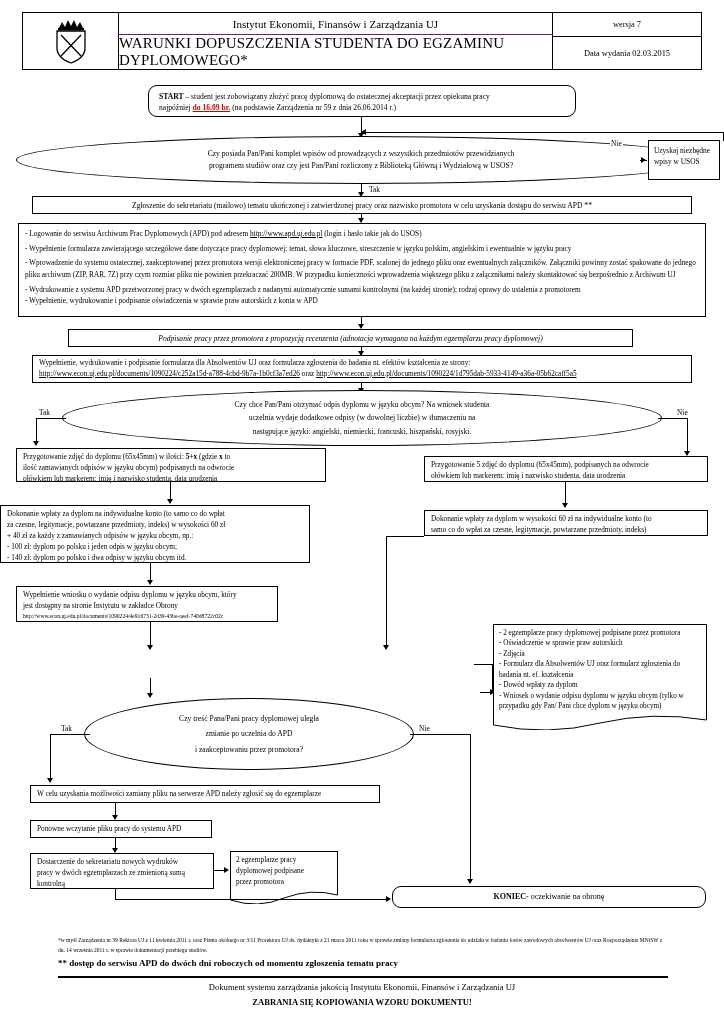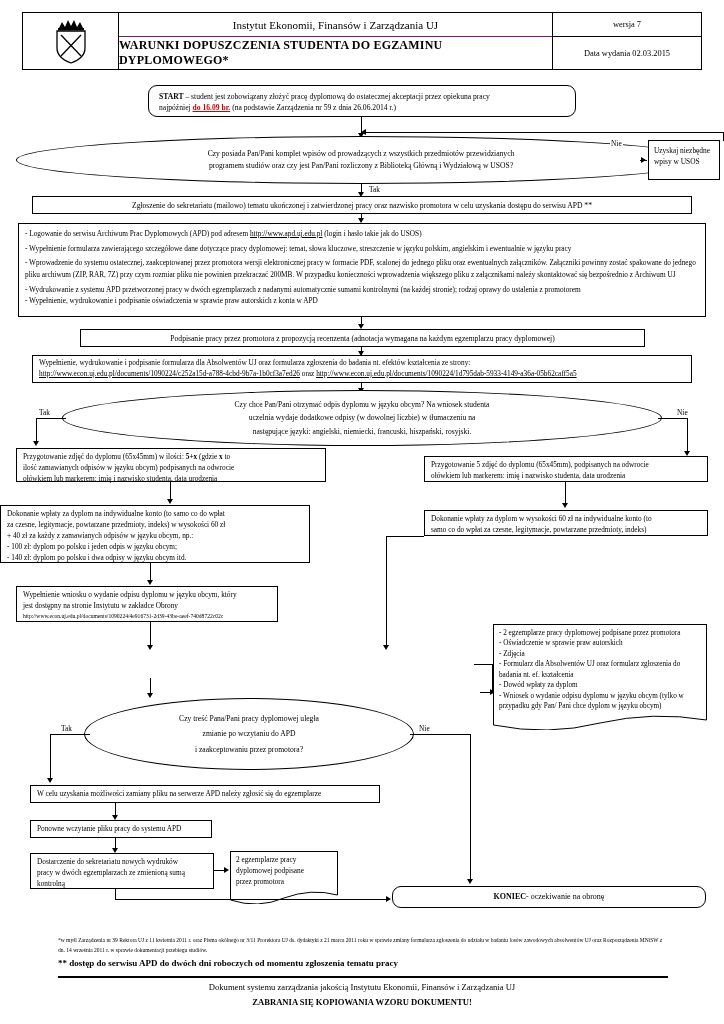--- a/index.html
+++ b/index.html
@@ -49,22 +49,22 @@
   .hdr-mid-top {
     height: 24px;
     border-bottom: 1px solid #701a75;
     box-sizing: border-box;
     display: flex; align-items: center; justify-content: center;
     font-size: 11px;
   }
   .hdr-mid-bot {
     flex: 1;
     display: flex; align-items: center; justify-content: center;
-    font-size: 12px;
-    font-weight: bold;
+    font-size: 15px;
+    font-weight: normal;
     letter-spacing: .2px;
   }
   .hdr-right {
     width: 148px;
     box-sizing: border-box;
     display: flex;
     flex-direction: column;
   }
   .hdr-right-top {
     height: 24px;
@@ -267,21 +267,21 @@
     </div>
     <div style="margin-top:3px;">- Wypełnienie formularza zawierającego szczegółowe dane dotyczące pracy dyplomowej: temat, słowa kluczowe, streszczenie w języku polskim, angielskim i ewentualnie w języku pracy</div>
     <div style="margin-top:3px;">- Wprowadzenie do systemu ostatecznej, zaakceptowanej przez promotora wersji elektronicznej pracy w formacie PDF, scalonej do jednego pliku oraz ewentualnych załączników. Załączniki  powinny zostać spakowane do jednego pliku archiwum (ZIP, RAR, 7Z) przy czym rozmiar pliku nie powinien przekraczać 200MB.  W przypadku konieczności wprowadzenia większego pliku z załącznikami należy skontaktować się bezpośrednio z Archiwum UJ</div>
     <div style="margin-top:3px;">- Wydrukowanie z systemu APD przetworzonej pracy  w dwóch egzemplarzach z nadanymi automatycznie sumami kontrolnymi (na każdej stronie); rodzaj oprawy do ustalenia z promotorem</div>
     <div>- Wypełnienie, wydrukowanie i podpisanie oświadczenia w sprawie praw autorskich z konta w APD</div>
   </div>
 
   <div class="line vline" style="left:361px; top:317px; height:10px;"></div>
   <div class="arrow-d" style="left:357.5px; top:324px;"></div>
 
-  <div class="node center" style="left:80px; top:329px; width:565px; height:18px; display:flex; align-items:center; justify-content:center; padding:0 6px;">
+  <div class="node center" style="left:68px; top:329px; width:565px; height:18px; display:flex; align-items:center; justify-content:center; padding:0 6px;font-style:italic;">
     <span>Podpisanie  pracy przez promotora z propozycją recenzenta (adnotacja wymagana na każdym egzemplarzu pracy dyplomowej)</span>
   </div>
 
   <div class="line vline" style="left:361px; top:347px; height:8px;"></div>
   <div class="arrow-d" style="left:357.5px; top:351px;"></div>
 
   <div class="node" style="left:32px; top:355px; width:660px; height:28px; padding:2px 6px; font-size:7.3px; line-height:1.5;">
     <div>Wypełnienie, wydrukowanie i podpisanie formularza dla Absolwentów UJ oraz formularza zgłoszenia do badania nt. efektów kształcenia ze strony:</div>
     <div>
       <span class="ulink">http://www.econ.uj.edu.pl/documents/1090224/c252a15d-a788-4cbd-9b7a-1b0cf3a7ed26</span><span> oraz </span><span class="ulink">http://www.econ.uj.edu.pl/documents/1090224/1d795dab-5933-4149-a36a-05b62caff5a5</span>
@@ -371,21 +371,21 @@
     <svg class="doc-wave" width="214" height="16" viewBox="0 0 214 16">
       <path d="M0.5 0 L0.5 11 Q55 22 107 9 Q160 -3 213.5 6 L213.5 0" fill="#fff" stroke="#000" stroke-width="1"></path>
     </svg>
   </div>
 
   <div class="line vline" style="left:150px; top:678px; height:18px;"></div>
   <div class="arrow-d" style="left:146.5px; top:693px;"></div>
 
   <div class="ell" style="left:84px; top:698px; width:330px; height:72px; line-height:2;">
     <div>Czy treść Pana/Pani pracy dyplomowej uległa</div>
-    <div>zmianie po wczytaniu do APD</div>
+    <div>zmianie po uczelnia do APD</div>
     <div>i zaakceptowaniu przez promotora?</div>
   </div>
 
   <div class="lbl" style="left:60px; top:724px;">Tak</div>
   <div class="line hline" style="left:50px; top:734px; width:40px;"></div>
   <div class="line vline" style="left:50px; top:734px; height:47px;"></div>
   <div class="arrow-d" style="left:46.5px; top:778px;"></div>
 
   <div class="lbl" style="left:418px; top:724px;">Nie</div>
   <div class="line hline" style="left:410px; top:734px; width:60px;"></div>

